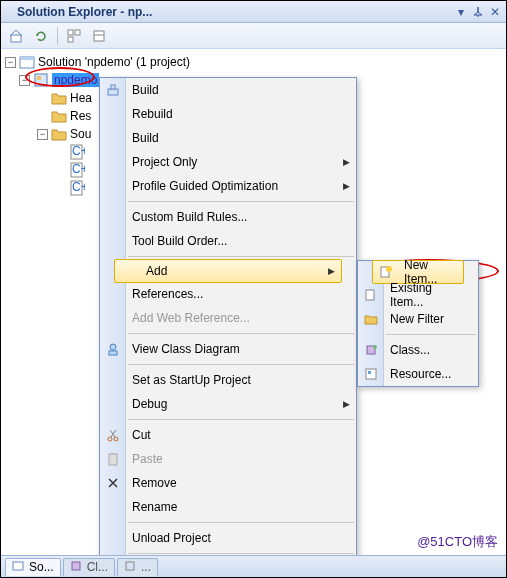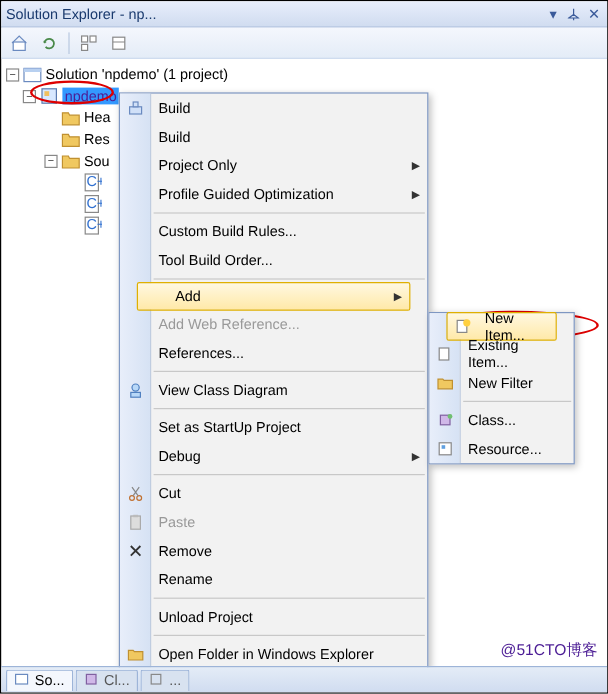--- a/index.html
+++ b/index.html
@@ -1,18 +1,18 @@
 <!DOCTYPE html>
 <html><head>
 <meta charset="utf-8">
 <style>
   * { box-sizing: border-box; font-family: "Segoe UI", Tahoma, sans-serif; font-size: 12px; }
   body { margin: 0; width: 507px; height: 578px; background: #fff; position: relative; overflow: hidden; border: 1px solid #000; }
   .titlebar { height: 22px; background: linear-gradient(#e8eefc,#d0dcf0); display: flex; align-items: center; padding: 0 4px; border-bottom: 1px solid #9db4d8; }
-  .titlebar .ttl { flex: 1; color: #1a3a6e; font-weight: 400; }
+  .titlebar .ttl { flex: 1; color: #1a3a6e; font-weight: 700; margin-left: 12px; }
   .titlebar .ico { width: 14px; height: 14px; display: inline-flex; align-items: center; justify-content: center; margin-left: 3px; color: #3a5a9a; }
   .toolbar { height: 26px; background: linear-gradient(#f4f7fd,#e4ecf7); border-bottom: 1px solid #c4d4ec; display: flex; align-items: center; padding: 0 4px; gap: 3px; }
   .tb-btn { width: 22px; height: 22px; display: inline-flex; align-items: center; justify-content: center; color: #4060a0; }
   .tb-sep { width: 1px; height: 18px; background: #b8c8e0; margin: 0 2px; }
   .tree { padding: 4px 2px; user-select: none; }
   .tree-row { display: flex; align-items: center; height: 18px; padding-left: 2px; white-space: nowrap; }
   .tree-row .exp { width: 11px; height: 11px; border: 1px solid #888; display: inline-flex; align-items: center; justify-content: center; font-size: 9px; line-height: 1; color: #333; margin-right: 3px; background: #fff; }
   .tree-row .noexp { width: 11px; margin-right: 3px; }
   .tree-row .ico { width: 16px; height: 16px; margin-right: 3px; display: inline-flex; align-items: center; justify-content: center; }
   .sel { background: #3399ff; color: #4c1d95; padding: 0 2px; }
@@ -163,20 +163,23 @@
   <div class="menu-item">
     <span class="mi-icon">
         <svg width="14" height="14">
           <rect x="2" y="6" width="10" height="6" fill="#d0e0f8" stroke="#6a8ac0"></rect>
           <rect x="5" y="2" width="4" height="4" fill="#d0e0f8" stroke="#6a8ac0"></rect>
         </svg>
       </span>
     <span>Build</span>
   </div>
   <div class="menu-item">
+      <span>Rebuild</span>
+    </div>
+  <div class="menu-item">
       <span>Build</span>
     </div>
   <div class="menu-item">
       <span>Project Only</span>
       <span class="arrow">▶</span>
     </div>
   <div class="menu-item">
       <span>Profile Guided Optimization</span>
       <span class="arrow">▶</span>
     </div>
@@ -185,25 +188,25 @@
       <span>Custom Build Rules...</span>
     </div>
   <div class="menu-item">
       <span>Tool Build Order...</span>
     </div>
   <div class="menu-sep"></div>
   <div class="menu-item hover">
       <span>Add</span>
       <span class="arrow">▶</span>
     </div>
+  <div class="menu-item">
+      <span>References...</span>
+    </div>
   <div class="menu-item disabled">
       <span>Add Web Reference...</span>
-    </div>
-  <div class="menu-item">
-      <span>References...</span>
     </div>
   <div class="menu-sep"></div>
   <div class="menu-item">
     <span class="mi-icon">
         <svg width="14" height="14">
           <circle cx="7" cy="5" r="3" fill="#b8d8f8" stroke="#5080c0"></circle>
           <rect x="3" y="9" width="8" height="4" fill="#b8d8f8" stroke="#5080c0"></rect>
         </svg>
       </span>
     <span>View Class Diagram</span>

